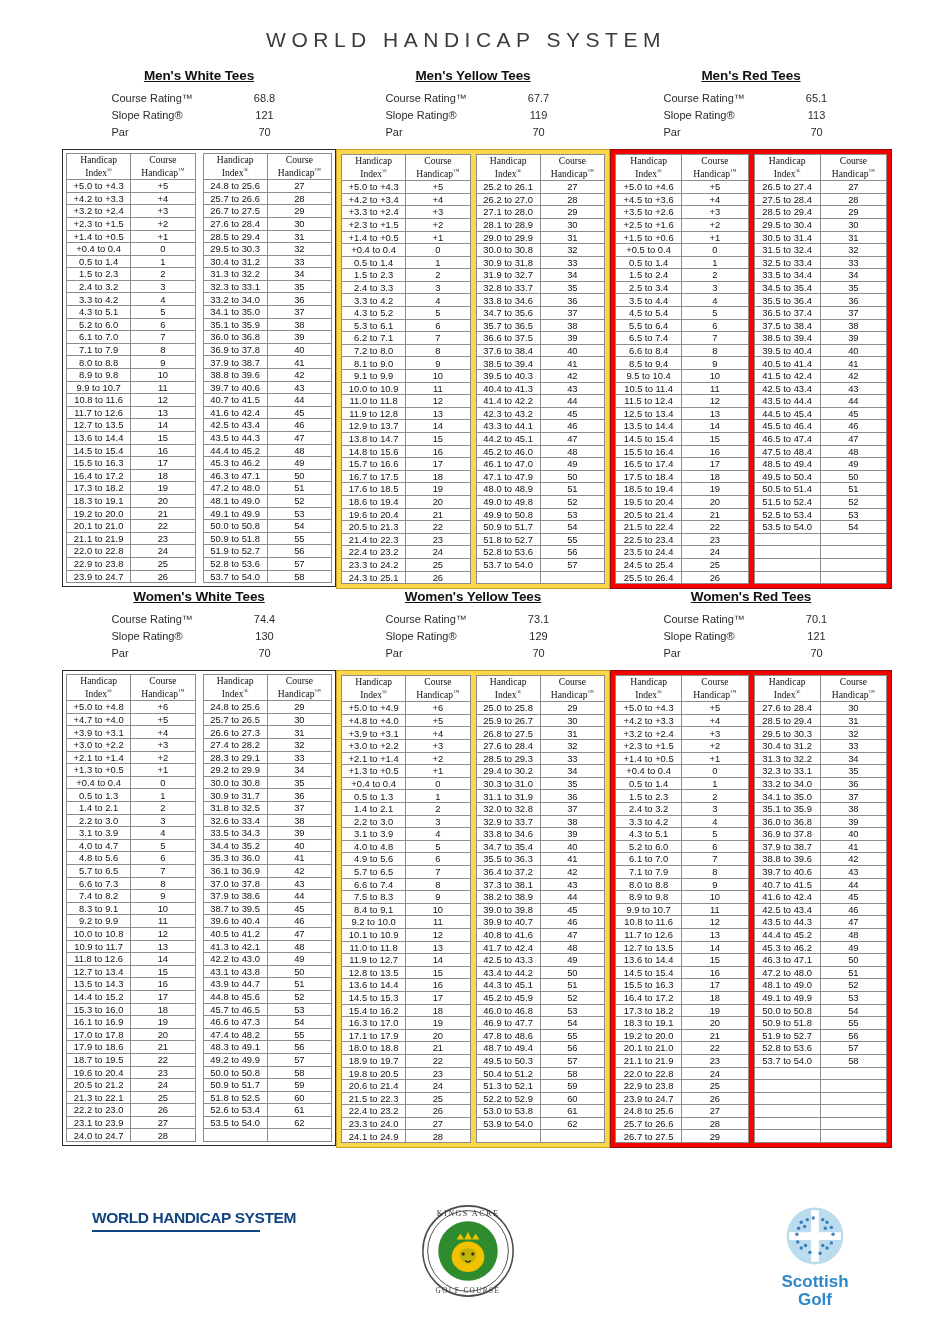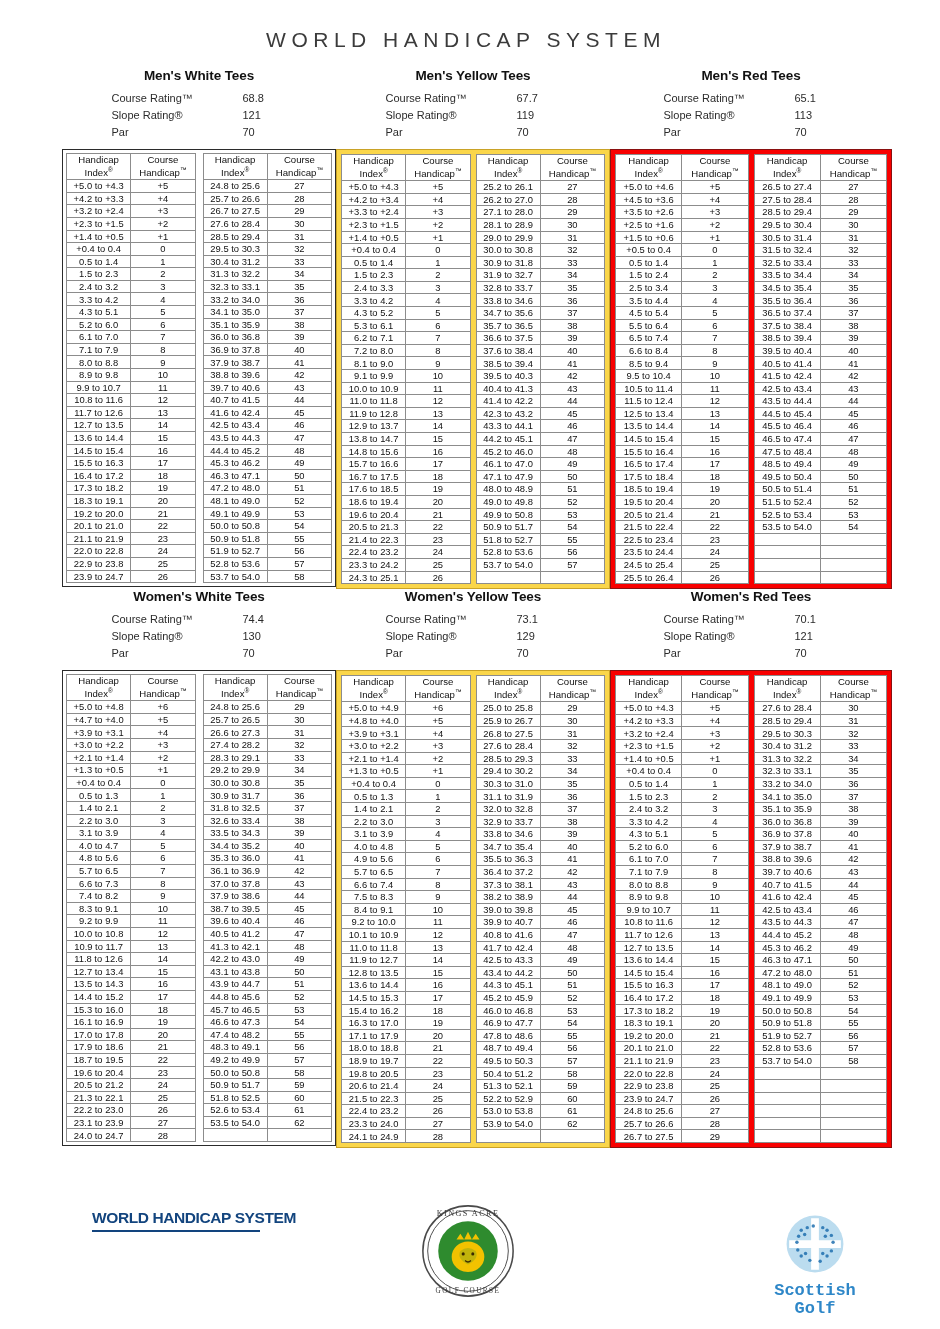--- a/index.html
+++ b/index.html
@@ -39,31 +39,32 @@
   }
   .chart-block { width: 100%; }
 
   .tee-title {
     text-align: center;
     font-size: 13.5px;
     font-weight: 700;
     color: #111;
     margin-bottom: 7px;
     letter-spacing: -0.1px;
+    text-decoration: underline;
   }
   .meta { margin: 0 auto 8px auto; width: 175px; }
   .meta-row {
     display: flex;
     justify-content: space-between;
     font-size: 11px;
     color: #2b2b2b;
     line-height: 1.55;
   }
   .meta-label { text-align: left; }
-  .meta-value { text-align: left; width: 44px; }
+  .meta-value { text-align: center; width: 44px; }
 
   
   .frame {
     border: 1px solid #222;
     padding: 3px;
     background: #fff;
   }
   .frame.white  { border: 1px solid #2b2b2b; }
   .frame.yellow { border: 1px solid #c9a227; background: #FAD64A; padding: 4px; }
   .frame.red    { border: 1px solid #8a1010; background: #F80000; padding: 4px; }
@@ -91,20 +92,21 @@
     color: #111;
     background: #fff;
     white-space: nowrap;
     overflow: hidden;
   }
   table.hc th {
     font-weight: 400;
     height: 26px;
     font-size: 9.6px;
     vertical-align: middle;
+    font-family: Liberation Serif, serif;
   }
   table.hc th .hdr-l1 { display: block; }
   table.hc th .hdr-l2 { display: block; }
   table.hc td.empty { color: transparent; }
   sup { font-size: 6.5px; vertical-align: super; }
 
   
   .footer {
     position: absolute;
     left: 0; right: 0;
@@ -139,24 +141,23 @@
   .usga .us { color: #E3003C; }
   .usga .ga { color: #14478C; }
 
   .logo-kings {
     position: absolute;
     left: 420px; top: 2px;
     width: 96px; height: 96px;
   }
   .logo-scottish {
     position: absolute;
-    left: 760px; top: 12px;
+    left: 760px; top: 4px;
     width: 110px;
     text-align: center;
-    font-family: Liberation Mono, monospace;
   }
   .sg-text {
     font-size: 17px;
     font-weight: 700;
     color: #2E87C8;
     line-height: 1.05;
     margin-top: 2px;
   }
 </style>
 </head>

